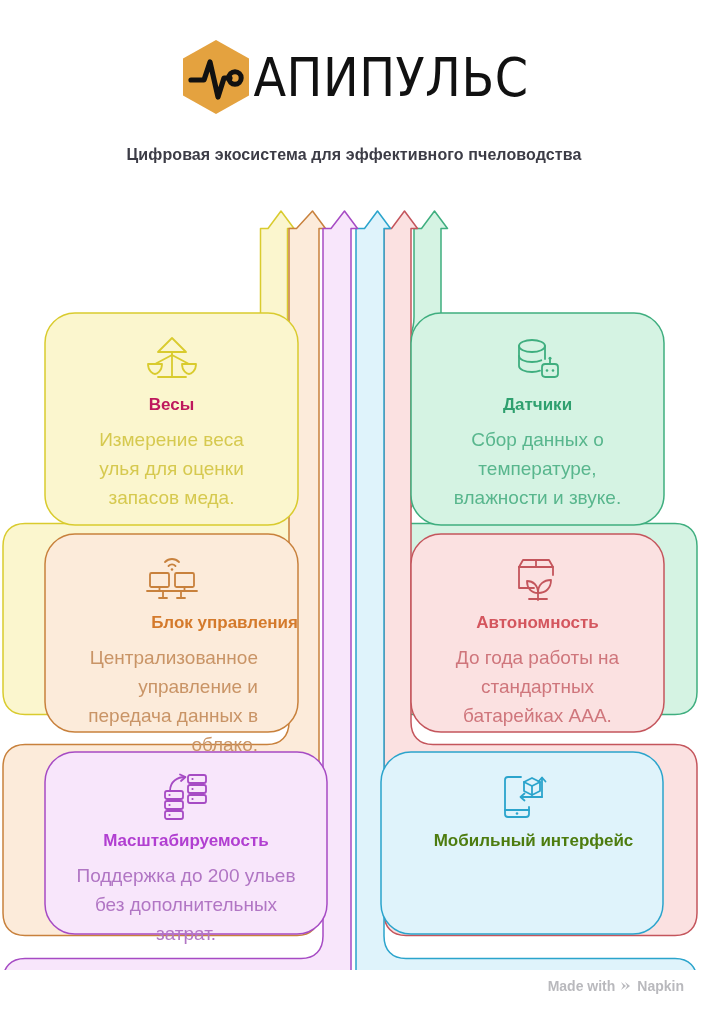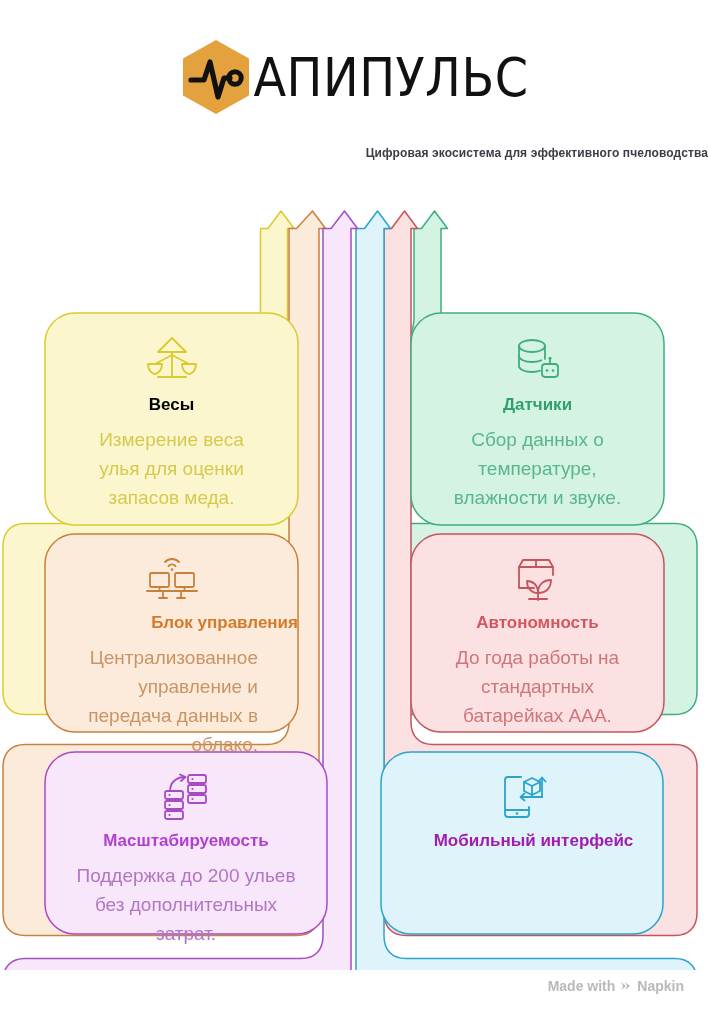--- a/index.html
+++ b/index.html
@@ -17,22 +17,22 @@
     display: flex; align-items: center; justify-content: center;
     gap: 2px; padding-top: 38px;
   }
   .hexmark { width: 72px; height: 78px; flex: 0 0 auto; }
   .brand {
     font-size: 53px; font-weight: 400; letter-spacing: 0.5px;
     color: #111111; line-height: 1; font-family: "DejaVu Sans", sans-serif;
     font-stretch: condensed;
   }
   .subtitle {
-    text-align: right; margin-top: 30px;
-    font-size: 12px; font-weight: bold; color: #3c3c46;
+    text-align: center; margin-top: 30px;
+    font-size: 16px; font-weight: bold; color: #3c3c46;
     letter-spacing: 0.1px;
   }
 
   
   .diagram { position: absolute; left: 0; top: 195px; width: 708px; height: 775px; }
   .diagram svg { display: block; }
 
   
   .card-text {
     position: absolute; text-align: center; pointer-events: none;
@@ -172,21 +172,21 @@
         <g fill="none" stroke="#D9CB2E" stroke-width="1.8" stroke-linecap="round" stroke-linejoin="round">
           <path d="M28 3 L42 17 L14 17 Z"></path>
           <path d="M28 17 L28 42"></path>
           <path d="M14 42 L42 42"></path>
           <path d="M28 20 L11 29"></path>
           <path d="M28 20 L45 29"></path>
           <path d="M4 29 C4 36 9 39 11 39 C13 39 18 36 18 29 Z"></path>
           <path d="M38 29 C38 36 43 39 45 39 C47 39 52 36 52 29 Z"></path>
         </g>
       </svg>
-      <div class="card-title" style="color:#000000;">Весы</div>
+      <div class="card-title" style="color:#be185d;">Весы</div>
       <div class="card-desc" style="color:#D6C94F; padding:0 52px;">Измерение веса улья для оценки запасов меда.</div>
     </div>
 
     <div class="card-text" style="left:411px; top:140px; width:253px;">
       <svg class="card-icon" width="52" height="50" viewBox="0 0 52 50">
         <g fill="none" stroke="#3FAE7F" stroke-width="1.8" stroke-linecap="round" stroke-linejoin="round">
           <ellipse cx="20" cy="11" rx="13" ry="6"></ellipse>
           <path d="M7 11 L7 31 C7 34.3 12.8 37 20 37 C23 37 25.8 36.5 28 35.7"></path>
           <path d="M33 11 L33 24"></path>
           <path d="M7 21 C7 24.3 12.8 27 20 27 C23.6 27 26.9 26.3 29.3 25.3"></path>
@@ -272,21 +272,21 @@
           <circle cx="22" cy="40.5" r="1.3" fill="#2BA4CC" stroke="none"></circle>
           <path d="M29 9 L37 5 L45 9 L45 18 L37 22 L29 18 Z"></path>
           <path d="M29 9 L37 13 L45 9"></path>
           <path d="M37 13 L37 22"></path>
           <path d="M47 24 L47 5"></path>
           <path d="M43.5 8.5 L47 4.5 L50.5 8.5"></path>
           <path d="M47 24 L26 24"></path>
           <path d="M29.5 20.5 L25.5 24 L29.5 27.5"></path>
         </g>
       </svg>
-      <div class="card-title" style="color:#a21caf;margin-left:23px;">Мобильный интерфейс</div>
+      <div class="card-title" style="color:#4d7c0f;margin-left:23px;">Мобильный интерфейс</div>
     </div>
 
   </div>
 
   <div class="footer">
     <span>Made with</span>
     <svg class="napkin-glyph" viewBox="0 0 12 12">
       <path d="M1 2 L6 6 L1 10 L3.2 6 Z" fill="#b9b9bd"></path>
       <path d="M5 2 L10 6 L5 10 L7.2 6 Z" fill="#b9b9bd"></path>
     </svg>

